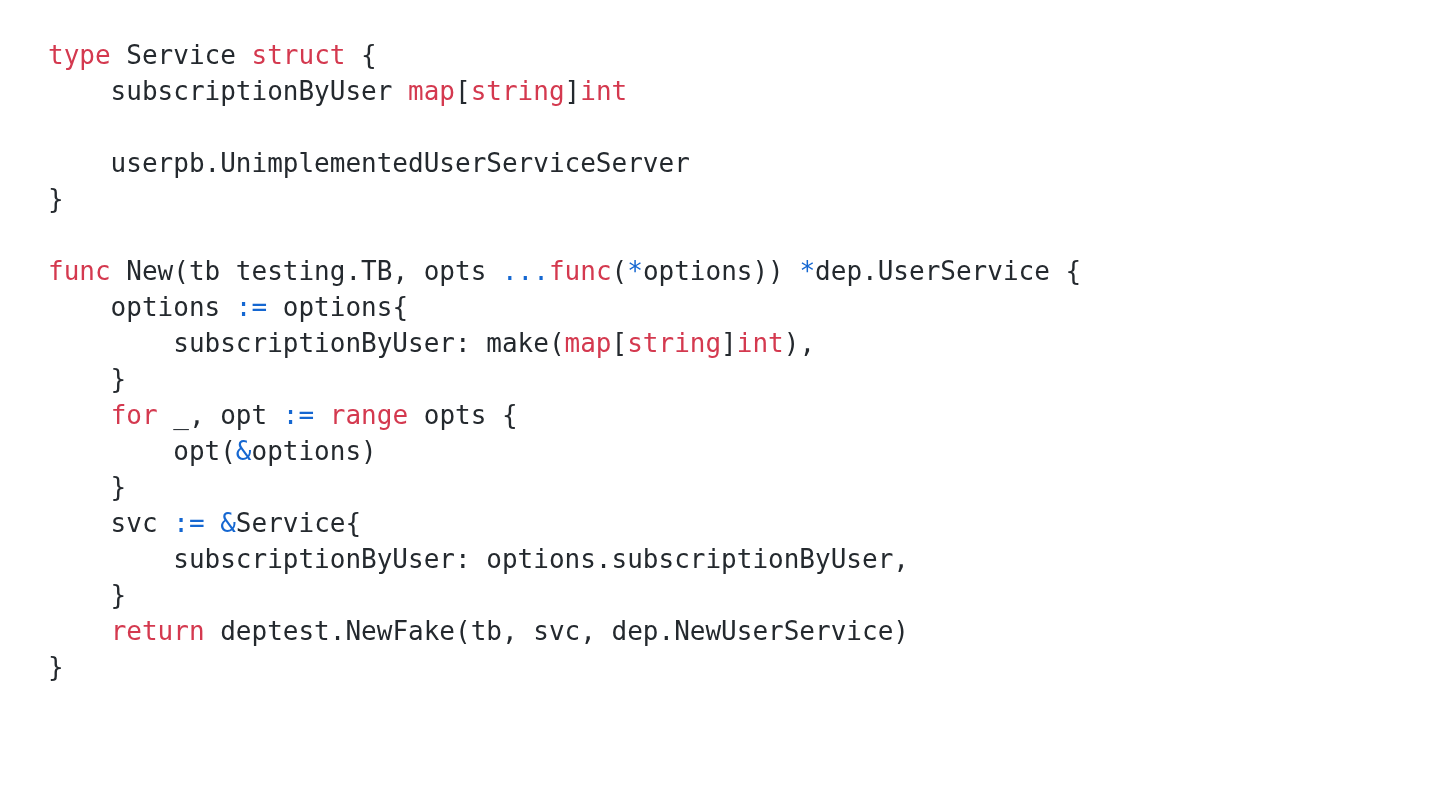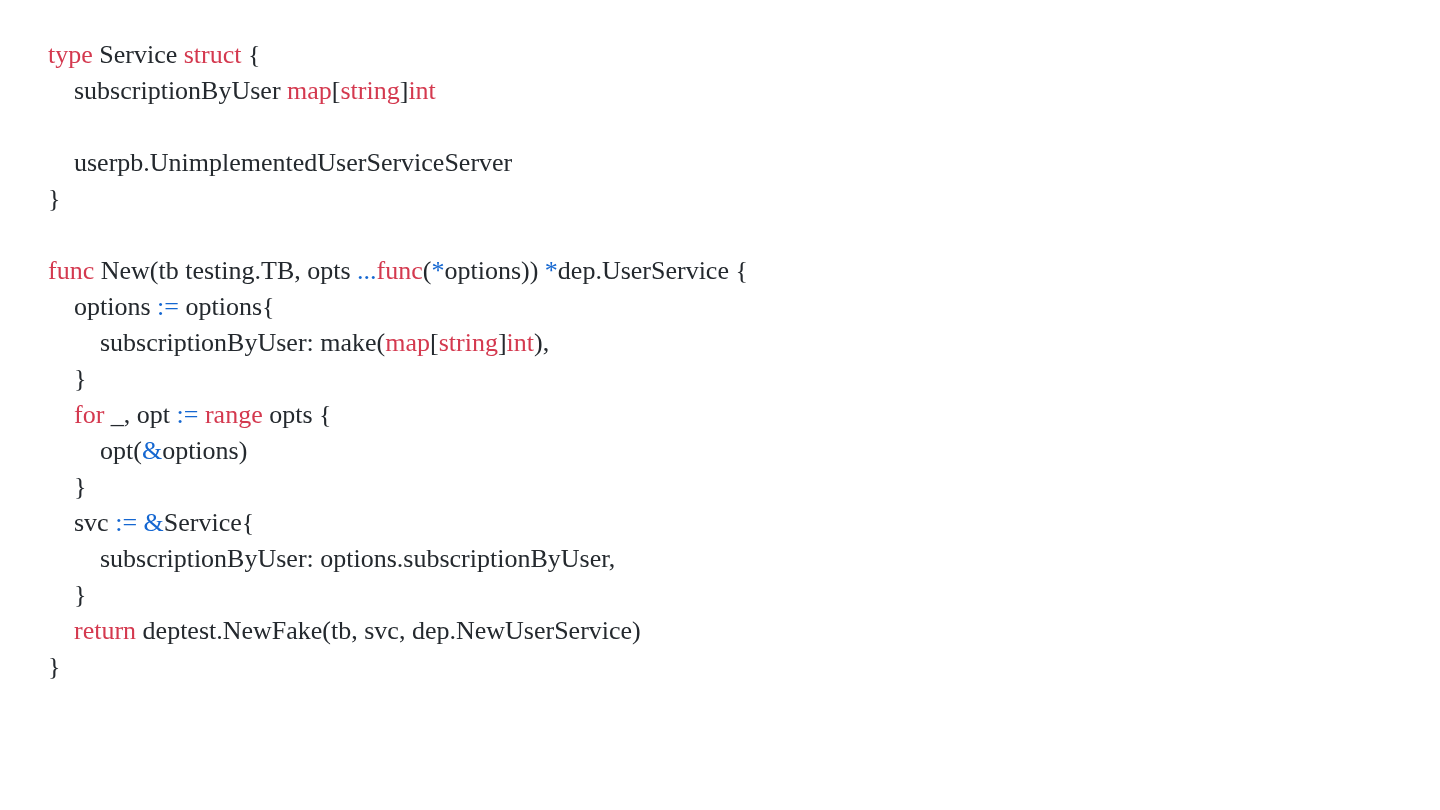--- a/index.html
+++ b/index.html
@@ -24,21 +24,20 @@
     margin: 0;
     font-family: "DejaVu Sans Mono", "Liberation Mono", monospace;
     font-size: 26px;
     line-height: 36px;
     font-weight: normal;
     letter-spacing: 0;
   }
   .code-line {
     white-space: pre;
     min-height: 36px;
-    font-family: Liberation Serif, serif;
   }
   .tok { white-space: pre; }
 </style>
 </head>
 <body style="background: rgb(255, 255, 255);">
 
 <main class="code-canvas">
   <pre class="code-block"><div class="code-line"><span class="tok" style="color: rgb(212, 57, 79);">type</span><span class="tok" style="color: rgb(36, 41, 46);"> Service </span><span class="tok" style="color: rgb(212, 57, 79);">struct</span><span class="tok" style="color: rgb(36, 41, 46);"> {</span></div><div class="code-line"><span class="tok" style="color: rgb(36, 41, 46);">    subscriptionByUser </span><span class="tok" style="color: rgb(212, 57, 79);">map</span><span class="tok" style="color: rgb(36, 41, 46);">[</span><span class="tok" style="color: rgb(212, 57, 79);">string</span><span class="tok" style="color: rgb(36, 41, 46);">]</span><span class="tok" style="color: rgb(212, 57, 79);">int</span></div><div class="code-line"></div><div class="code-line"><span class="tok" style="color: rgb(36, 41, 46);">    userpb.UnimplementedUserServiceServer</span></div><div class="code-line"><span class="tok" style="color: rgb(36, 41, 46);">}</span></div><div class="code-line"></div><div class="code-line"><span class="tok" style="color: rgb(212, 57, 79);">func</span><span class="tok" style="color: rgb(36, 41, 46);"> New(tb testing.TB, opts </span><span class="tok" style="color: rgb(21, 103, 209);">...</span><span class="tok" style="color: rgb(212, 57, 79);">func</span><span class="tok" style="color: rgb(36, 41, 46);">(</span><span class="tok" style="color: rgb(21, 103, 209);">*</span><span class="tok" style="color: rgb(36, 41, 46);">options)) </span><span class="tok" style="color: rgb(21, 103, 209);">*</span><span class="tok" style="color: rgb(36, 41, 46);">dep.UserService {</span></div><div class="code-line"><span class="tok" style="color: rgb(36, 41, 46);">    options </span><span class="tok" style="color: rgb(21, 103, 209);">:=</span><span class="tok" style="color: rgb(36, 41, 46);"> options{</span></div><div class="code-line"><span class="tok" style="color: rgb(36, 41, 46);">        subscriptionByUser: make(</span><span class="tok" style="color: rgb(212, 57, 79);">map</span><span class="tok" style="color: rgb(36, 41, 46);">[</span><span class="tok" style="color: rgb(212, 57, 79);">string</span><span class="tok" style="color: rgb(36, 41, 46);">]</span><span class="tok" style="color: rgb(212, 57, 79);">int</span><span class="tok" style="color: rgb(36, 41, 46);">),</span></div><div class="code-line"><span class="tok" style="color: rgb(36, 41, 46);">    }</span></div><div class="code-line"><span class="tok" style="color: rgb(36, 41, 46);">    </span><span class="tok" style="color: rgb(212, 57, 79);">for</span><span class="tok" style="color: rgb(36, 41, 46);"> _, opt </span><span class="tok" style="color: rgb(21, 103, 209);">:=</span><span class="tok" style="color: rgb(36, 41, 46);"> </span><span class="tok" style="color: rgb(212, 57, 79);">range</span><span class="tok" style="color: rgb(36, 41, 46);"> opts {</span></div><div class="code-line"><span class="tok" style="color: rgb(36, 41, 46);">        opt(</span><span class="tok" style="color: rgb(21, 103, 209);">&amp;</span><span class="tok" style="color: rgb(36, 41, 46);">options)</span></div><div class="code-line"><span class="tok" style="color: rgb(36, 41, 46);">    }</span></div><div class="code-line"><span class="tok" style="color: rgb(36, 41, 46);">    svc </span><span class="tok" style="color: rgb(21, 103, 209);">:=</span><span class="tok" style="color: rgb(36, 41, 46);"> </span><span class="tok" style="color: rgb(21, 103, 209);">&amp;</span><span class="tok" style="color: rgb(36, 41, 46);">Service{</span></div><div class="code-line"><span class="tok" style="color: rgb(36, 41, 46);">        subscriptionByUser: options.subscriptionByUser,</span></div><div class="code-line"><span class="tok" style="color: rgb(36, 41, 46);">    }</span></div><div class="code-line"><span class="tok" style="color: rgb(36, 41, 46);">    </span><span class="tok" style="color: rgb(212, 57, 79);">return</span><span class="tok" style="color: rgb(36, 41, 46);"> deptest.NewFake(tb, svc, dep.NewUserService)</span></div><div class="code-line"><span class="tok" style="color: rgb(36, 41, 46);">}</span></div></pre>
 </main>
 

